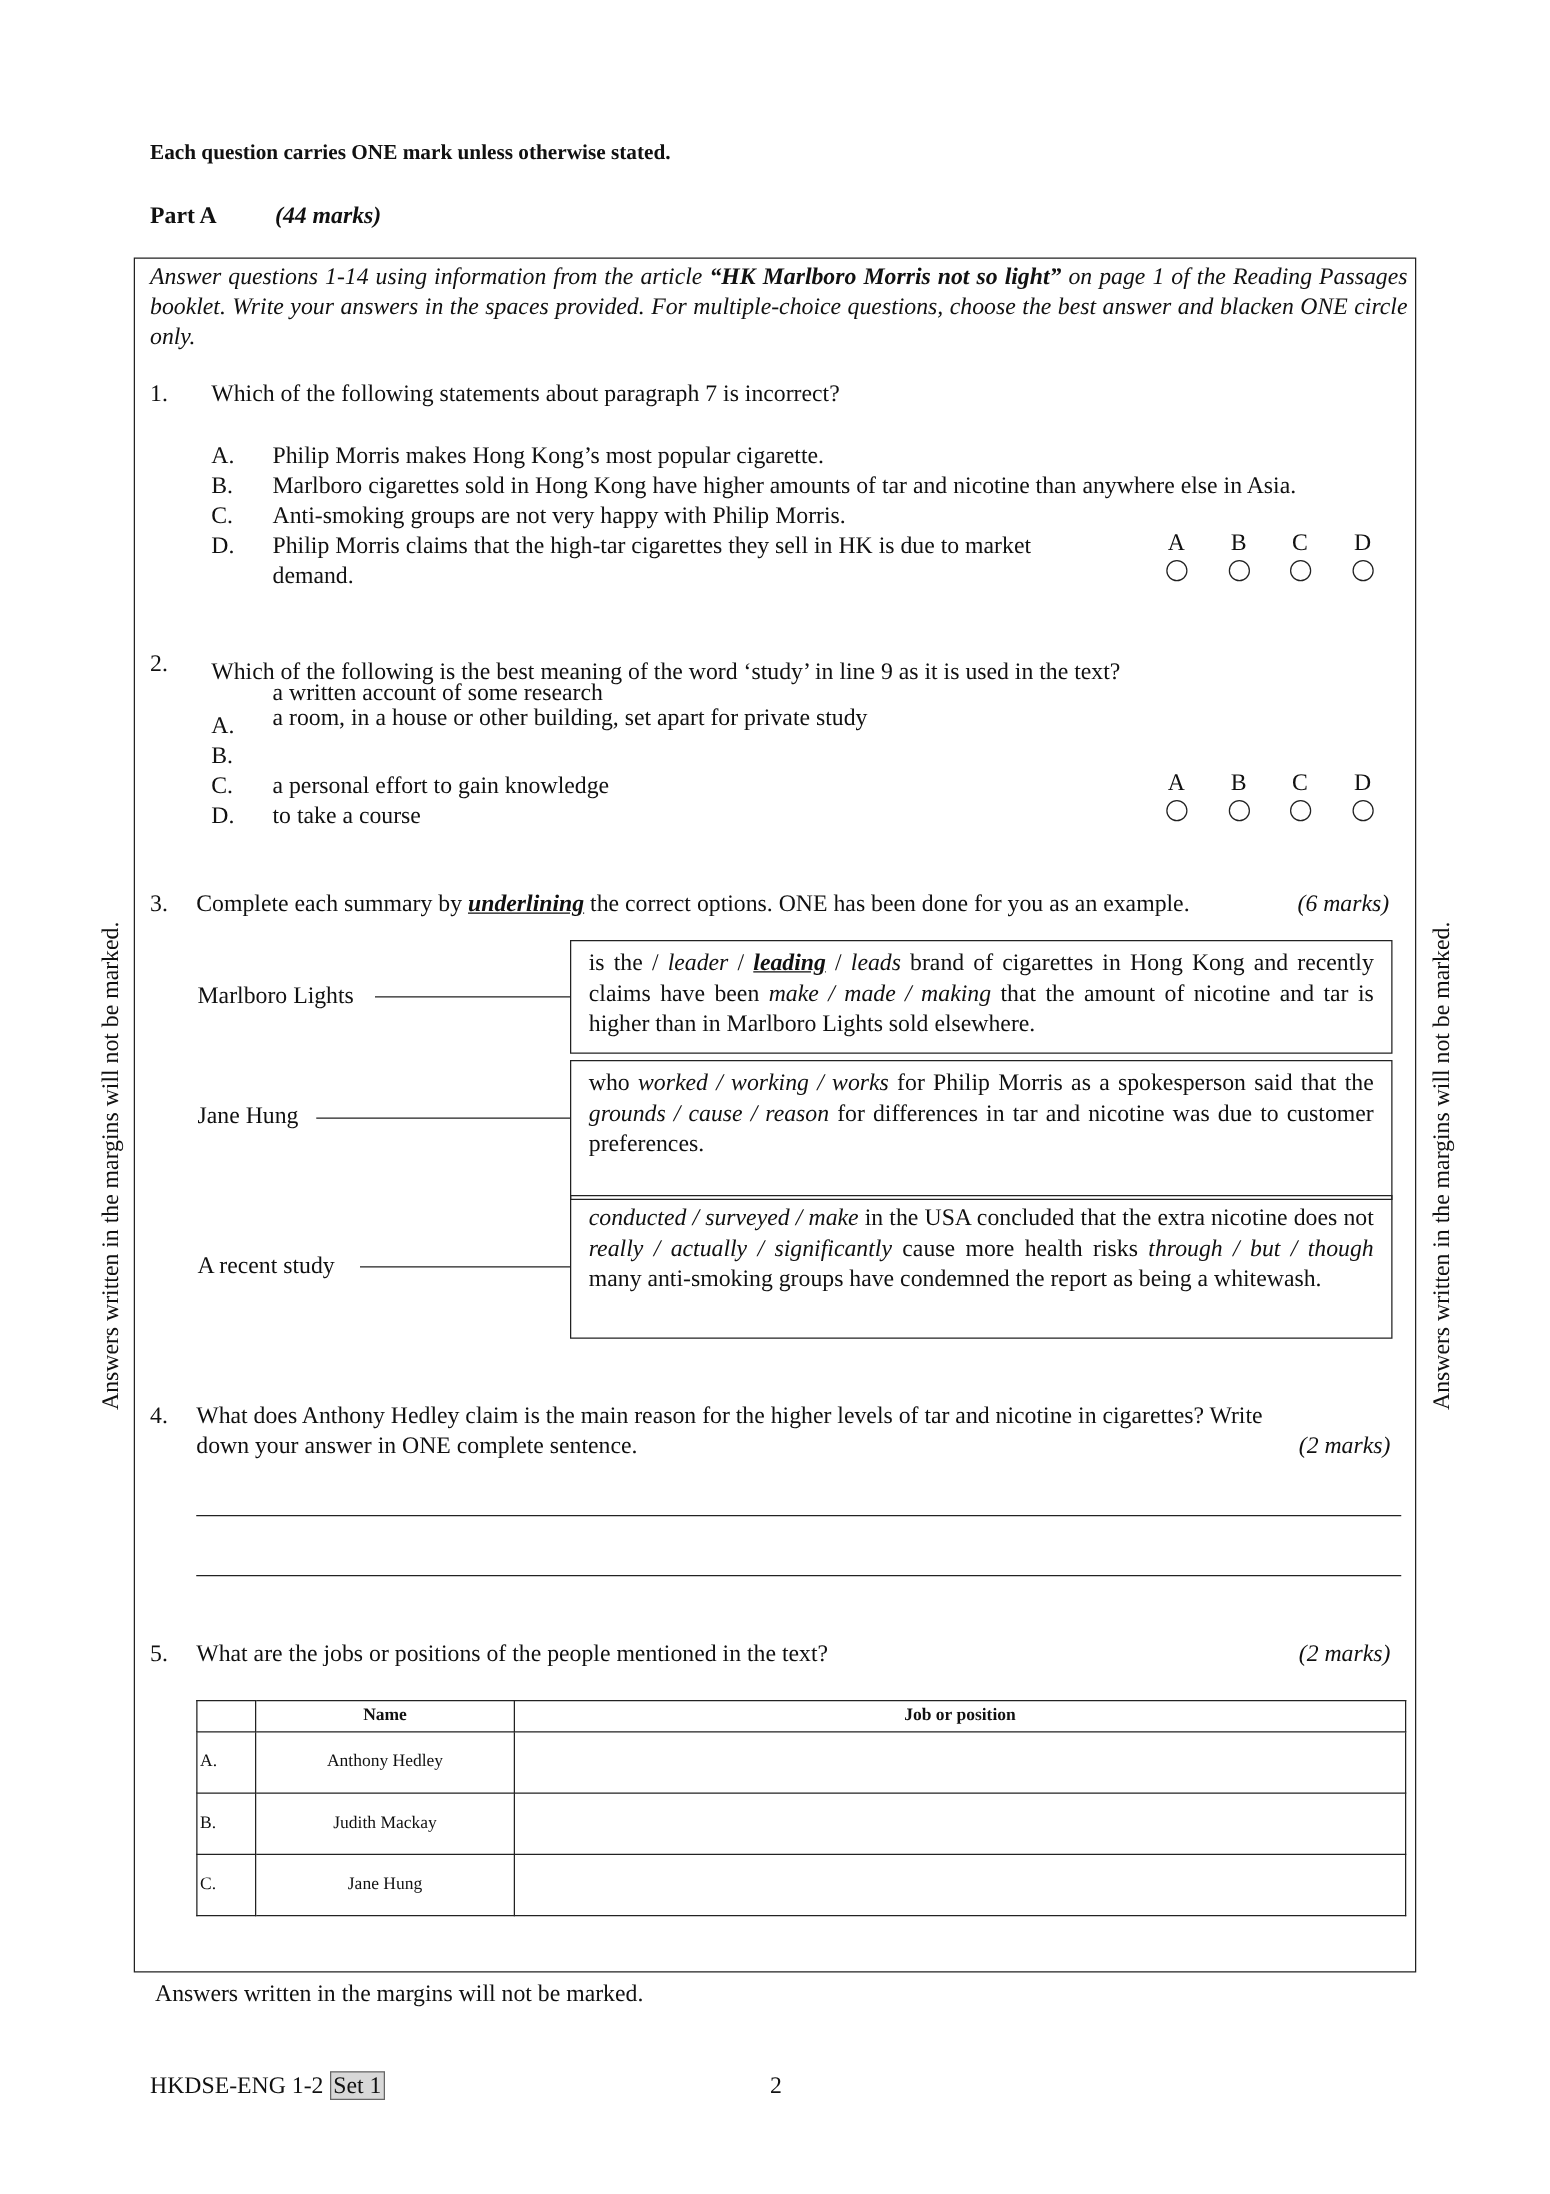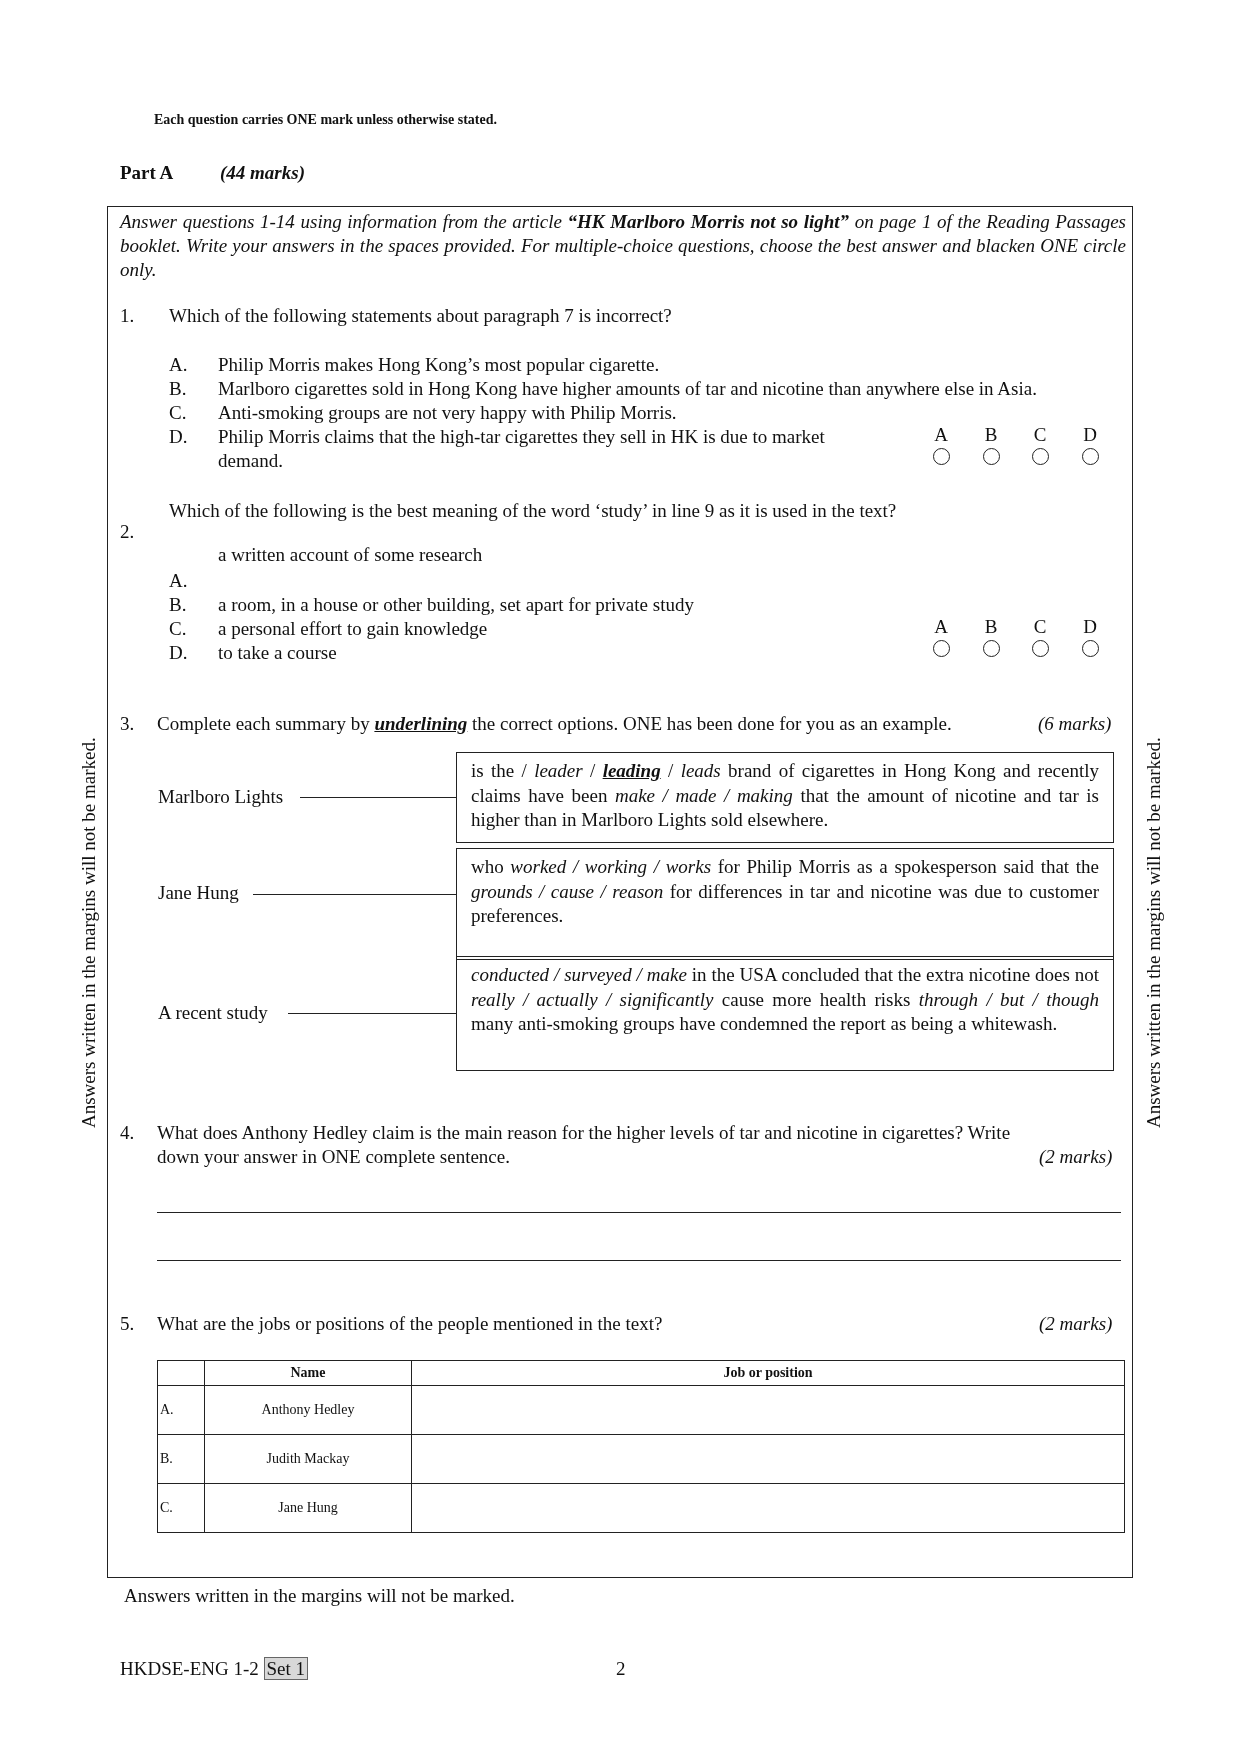--- a/index.html
+++ b/index.html
@@ -2,21 +2,21 @@
 <html><head>
 <meta charset="utf-8">
 <style>
   html, body { margin: 0; padding: 0; background: #ffffff; }
   body {
     width: 1240px; height: 1755px; position: relative; overflow: hidden;
     font-family: "Liberation Serif", "DejaVu Serif", serif;
     color: #111; font-size: 19px;
   }
   .abs { position: absolute; }
-  .header-line { left: 120px; top: 112px; font-weight: bold; font-size: 14px; margin-left: 34px; }
+  .header-line { left: 120px; top: 112px; font-weight: bold; font-size: 17px; }
   .part-label { left: 120px; top: 162px; font-weight: bold; }
   .part-marks { left: 220px; top: 162px; font-style: italic; font-weight: bold; }
 
   .main-box {
     left: 107px; top: 206px; width: 1026px; height: 1372px;
     border: 1.5px solid #222; box-sizing: border-box;
   }
   .instructions {
     left: 120px; top: 210px; width: 1006px; font-style: italic;
     line-height: 24px; text-align: justify;
@@ -108,26 +108,26 @@
       </div>
     <div class="bubble-col" style="left:149px;">
         <span class="lbl">D</span>
         <span class="bubble"></span>
       </div>
   </div>
 </div>
 
 <div>
   <div class="qnum" style="left:120px; top:521px;">2.</div>
-  <div class="qtext" style="left:169px; top:500px;">Which of the following is the best meaning of the word ‘study’ in line 9 as it is used in the text?</div>
+  <div class="qtext" style="left:169px; top:527px;">Which of the following is the best meaning of the word ‘study’ in line 9 as it is used in the text?</div>
 
   <div class="opt-letter" style="left:169px; top:570px;">A.</div>
   <div class="opt-text" style="left:218px; top:544px;">a written account of some research</div>
   <div class="opt-letter" style="left:169px; top:594px;">B.</div>
-  <div class="opt-text" style="left:218px; top:594px;">a room, in a house or other building, set apart for private study</div>
+  <div class="opt-text" style="left:218px; top:564px;">a room, in a house or other building, set apart for private study</div>
   <div class="opt-letter" style="left:169px; top:618px;">C.</div>
   <div class="opt-text" style="left:218px; top:618px;">a personal effort to gain knowledge</div>
   <div class="opt-letter" style="left:169px; top:642px;">D.</div>
   <div class="opt-text" style="left:218px; top:642px;">to take a course</div>
 
   <div class="bubble-wrap" style="left:926px; top:616px;">
     <div class="bubble-col" style="left:0px;">
         <span class="lbl">A</span>
         <span class="bubble"></span>
       </div>

